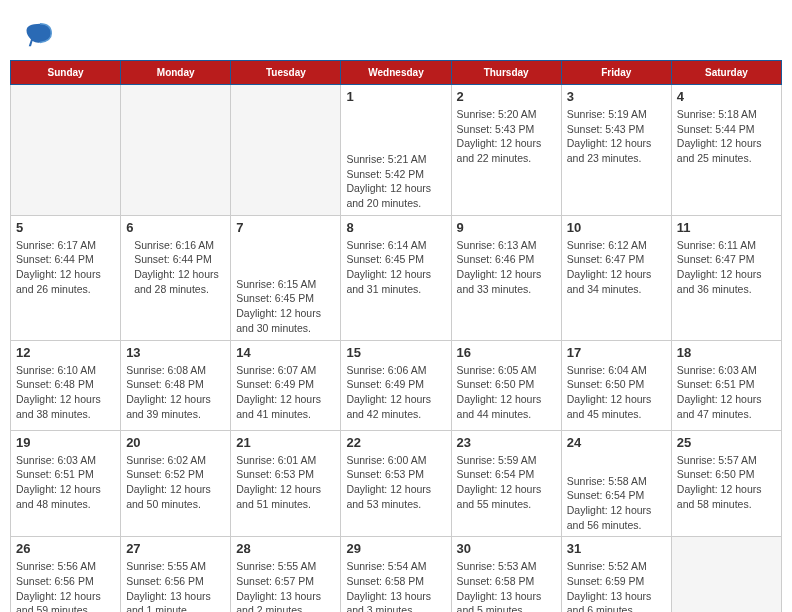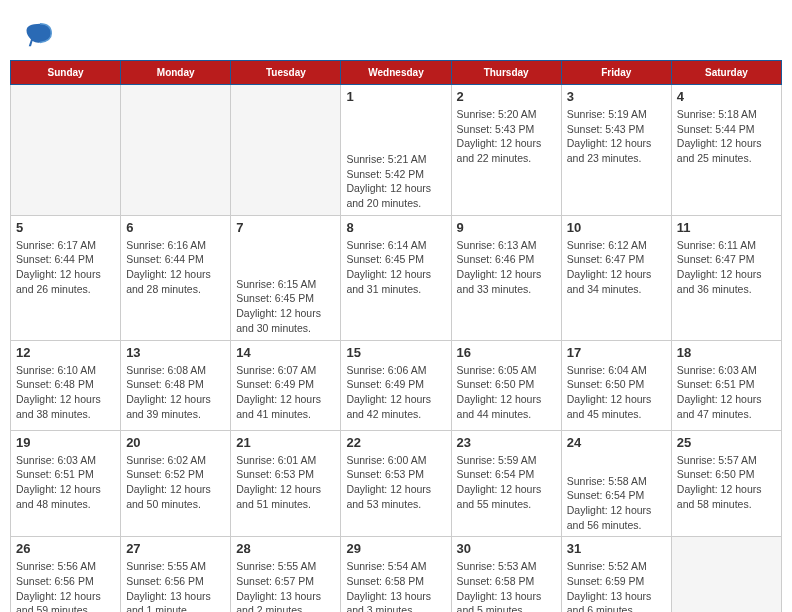--- a/index.html
+++ b/index.html
@@ -156,21 +156,21 @@
       <tr>
         <td>
           <div class="day-num">5</div>
           <div class="day-info" style="white-space: pre-line;">Sunrise: 6:17 AM
 Sunset: 6:44 PM
 Daylight: 12 hours
 and 26 minutes.</div>
         </td>
         <td>
           <div class="day-num">6</div>
-          <div class="day-info" style="white-space: pre-line;">Sunrise: 6:16 AM
+          <div class="day-info" style="white-space: pre-line; margin-left: 8px;">Sunrise: 6:16 AM
 Sunset: 6:44 PM
 Daylight: 12 hours
 and 28 minutes.</div>
         </td>
         <td>
           <div class="day-num">7</div>
           <div class="day-info" style="white-space: pre-line; margin-top: 42px;">Sunrise: 6:15 AM
 Sunset: 6:45 PM
 Daylight: 12 hours
 and 30 minutes.</div>

